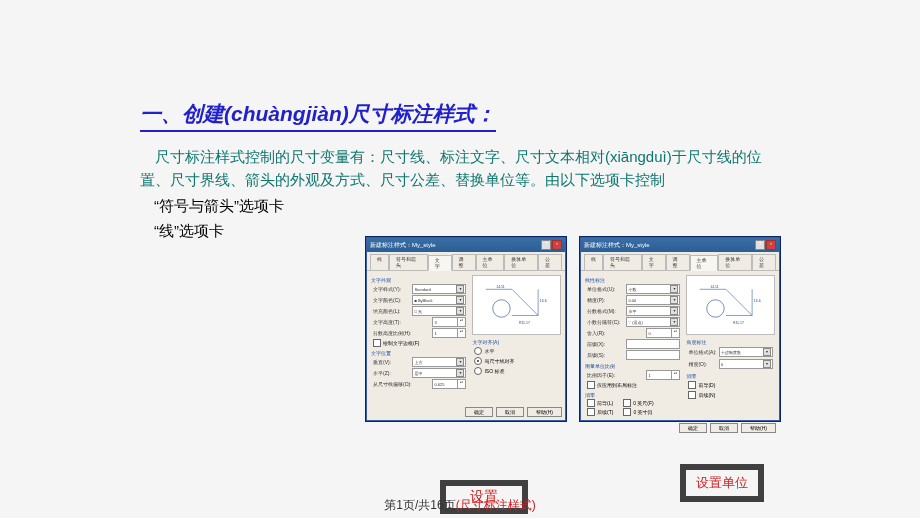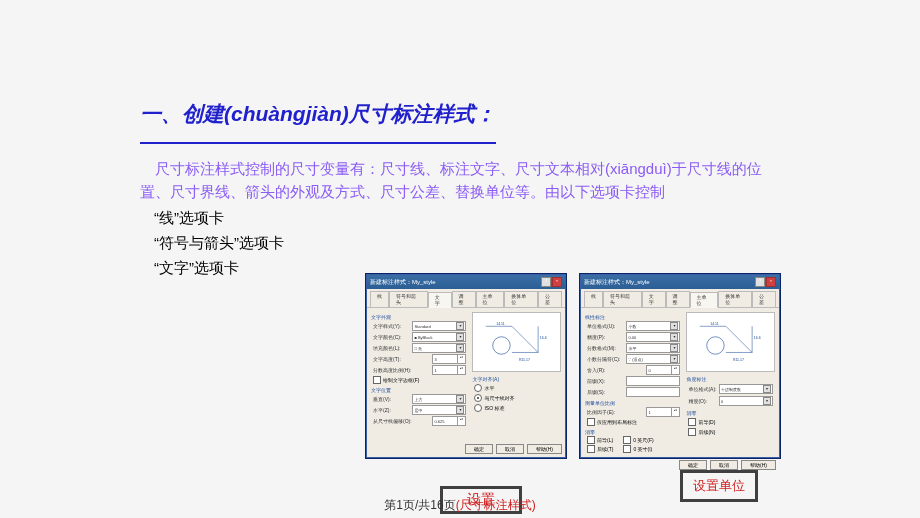--- a/index.html
+++ b/index.html
@@ -15,26 +15,26 @@
   .content {
     padding: 100px 140px 0 140px;
   }
   .title {
     font-size: 21px;
     font-style: italic;
     font-weight: bold;
     color: #2020cc;
     border-bottom: 2px solid #2020cc;
     display: inline-block;
-    padding-bottom: 14px;
+    padding-bottom: 2px;
     margin-bottom: 10px;
   }
   .paragraph {
     font-size: 15px;
-    color: #8b5cf6;
+    color: #0f766e;
     line-height: 1.5;
     margin: 4px 0;
     text-indent: 1em;
   }
   .tab-item {
     font-size: 15px;
     color: #000;
     margin: 6px 0 6px 14px;
   }
   .dialogs-row {
@@ -131,21 +131,21 @@
     gap:3px;
     padding:3px;
   }
   .dbtn{
     padding:1px 8px;
     font-size:5px;
     border:1px solid #888;
     background:#f0ece4;
   }
   .caption-box{
-    border:3px solid #404040;
+    border:6px solid #404040;
     padding:4px 10px;
     font-size:13px;
     color:#d02020;
     background:transparent;
   }
   .caption-box.mini{
     padding:2px 24px;
     font-size:14px;
     margin-top:16px;
   }
@@ -168,23 +168,22 @@
   }
   .caption1-wrap{ left:440px; }
   .caption2-wrap{ left:680px; bottom:16px; }
 </style>
 </head>
 <body>
 
 <div class="content">
   <div class="title">一、创建(chuàngjiàn)尺寸标注样式：</div>
   <div class="paragraph">尺寸标注样式控制的尺寸变量有：尺寸线、标注文字、尺寸文本相对(xiāngduì)于尺寸线的位置、尺寸界线、箭头的外观及方式、尺寸公差、替换单位等。由以下选项卡控制</div>
+  <div class="tab-item">“符号与箭头”选项卡</div>
   <div class="tab-item">“线”选项卡</div>
-  <div class="tab-item">“符号与箭头”选项卡</div>
-  <div class="tab-item">“文字”选项卡</div>
 
   <div class="dialogs-row">
 
     <div class="dialog">
       <div class="dialog-title">
         <span>新建标注样式：My_style</span>
         <span class="dtitle-btns">
           <span class="dtitle-btn">?</span>
           <span class="dtitle-btn close">×</span>
         </span>

